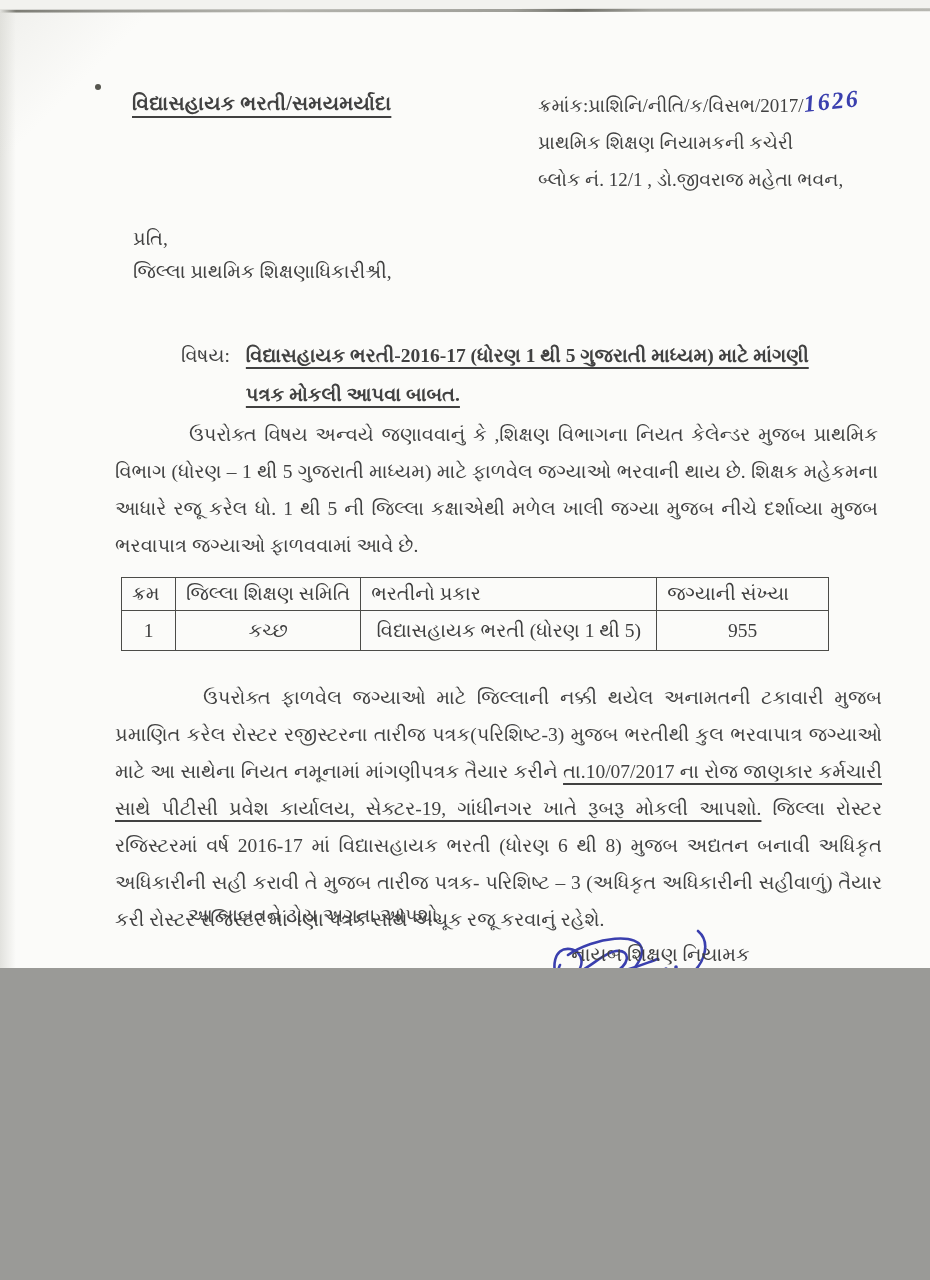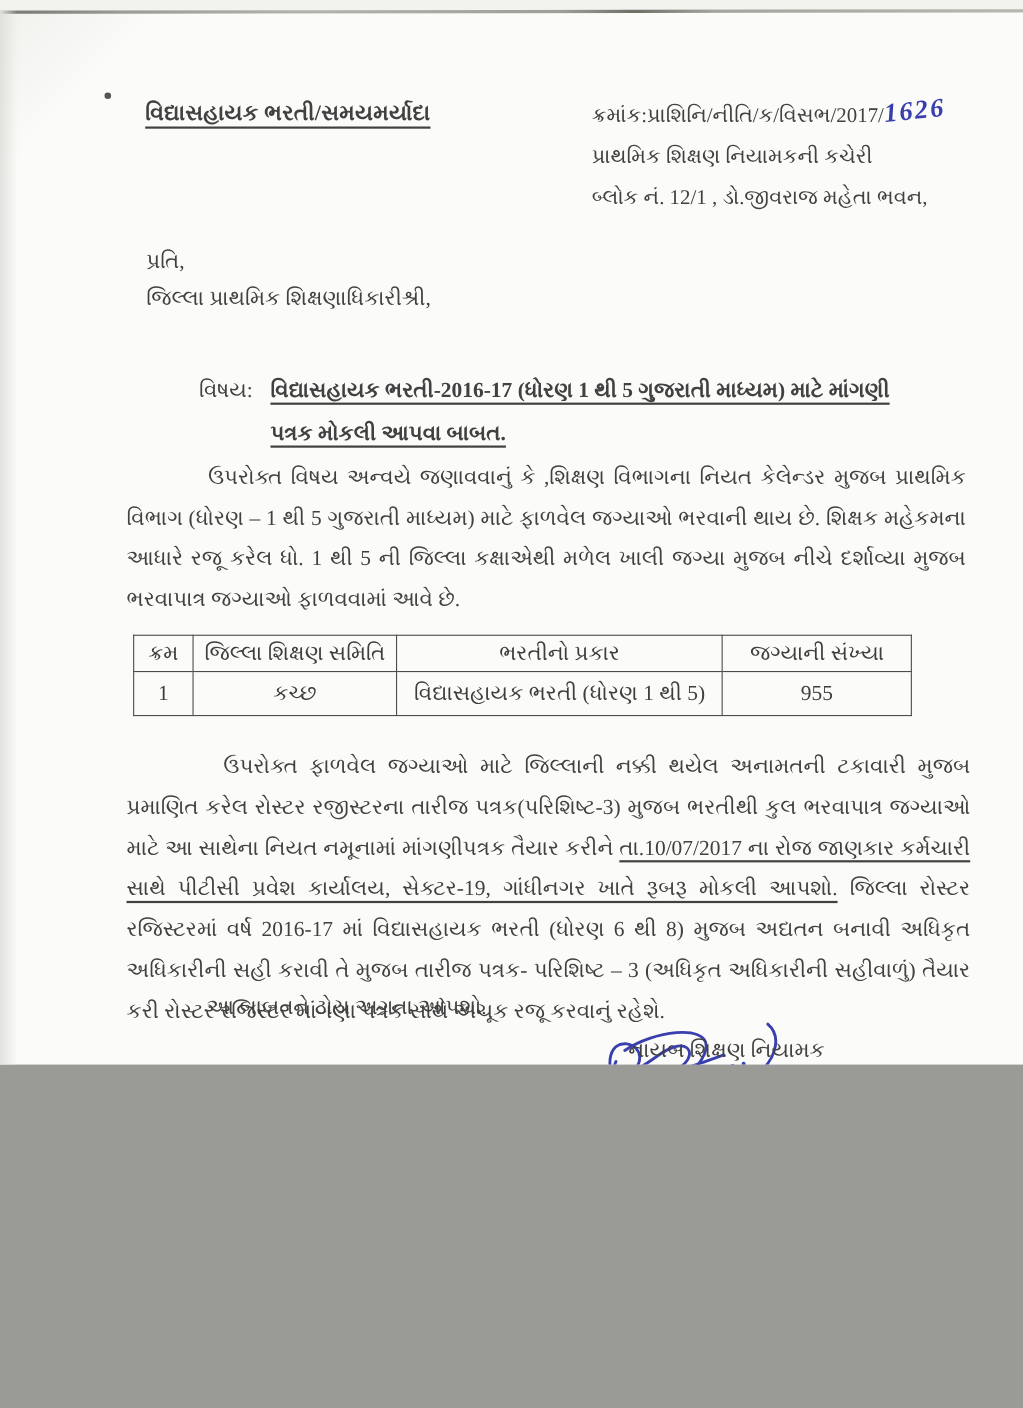--- a/index.html
+++ b/index.html
@@ -43,21 +43,21 @@
   table.alloc{
     position:absolute;left:121px;top:577px;
     border-collapse:collapse;font-size:19.5px;color:#3e3e3e;
     table-layout:fixed;
   }
   table.alloc td,table.alloc th{
     border:1.6px solid #4c4c48;
     padding:1px 10px;font-weight:normal;
     overflow:hidden;white-space:nowrap;
   }
-  table.alloc th{height:30px;text-align:center;}
+  table.alloc th{height:30px;text-align:left;}
   table.alloc td{height:37px;text-align:center;}
   .col-c{text-align:center;}
   
   .sig-svg{position:absolute;left:546px;top:925px;}
   .sig-name{position:absolute;left:548px;top:944px;width:225px;text-align:center;font-size:19.5px;}
   .sig-place{position:absolute;left:548px;top:1028px;width:225px;text-align:center;font-size:19.5px;}
 </style>
 </head>
 <body>
 

